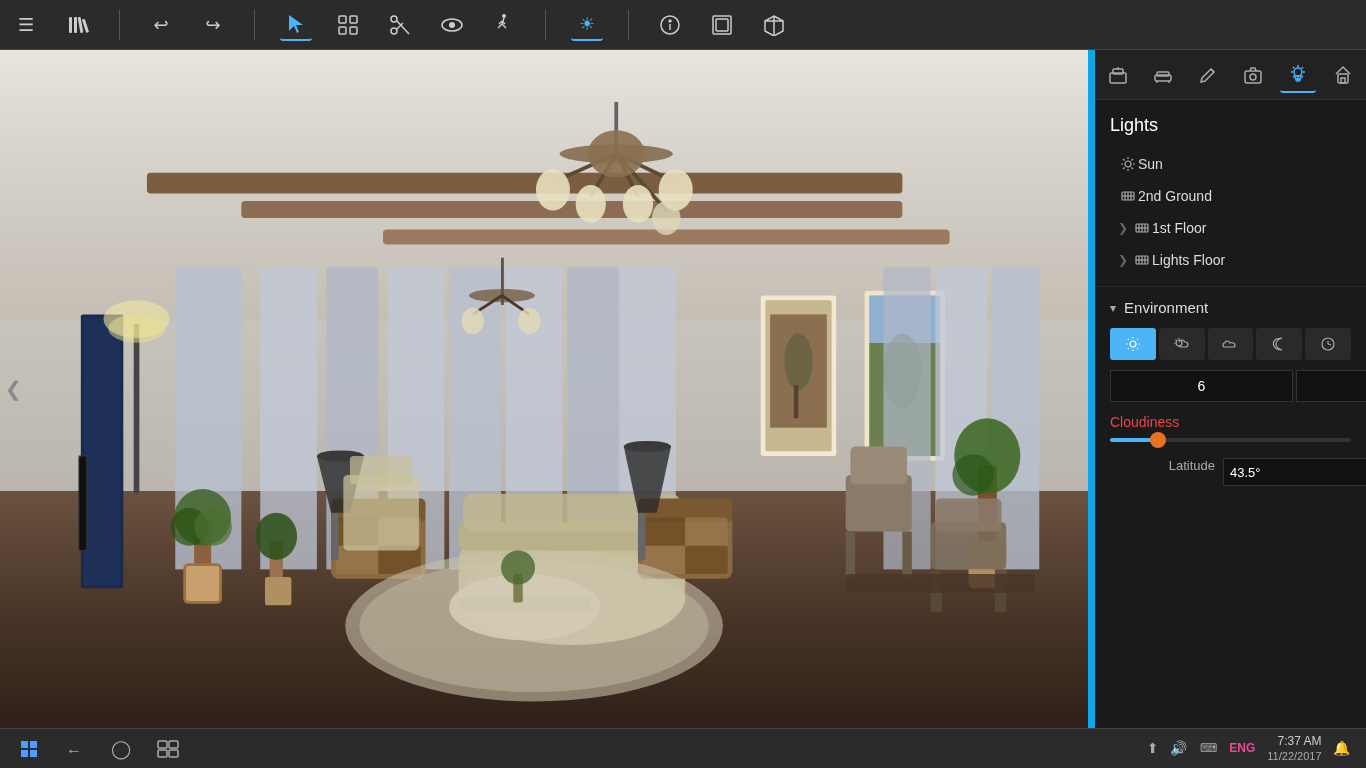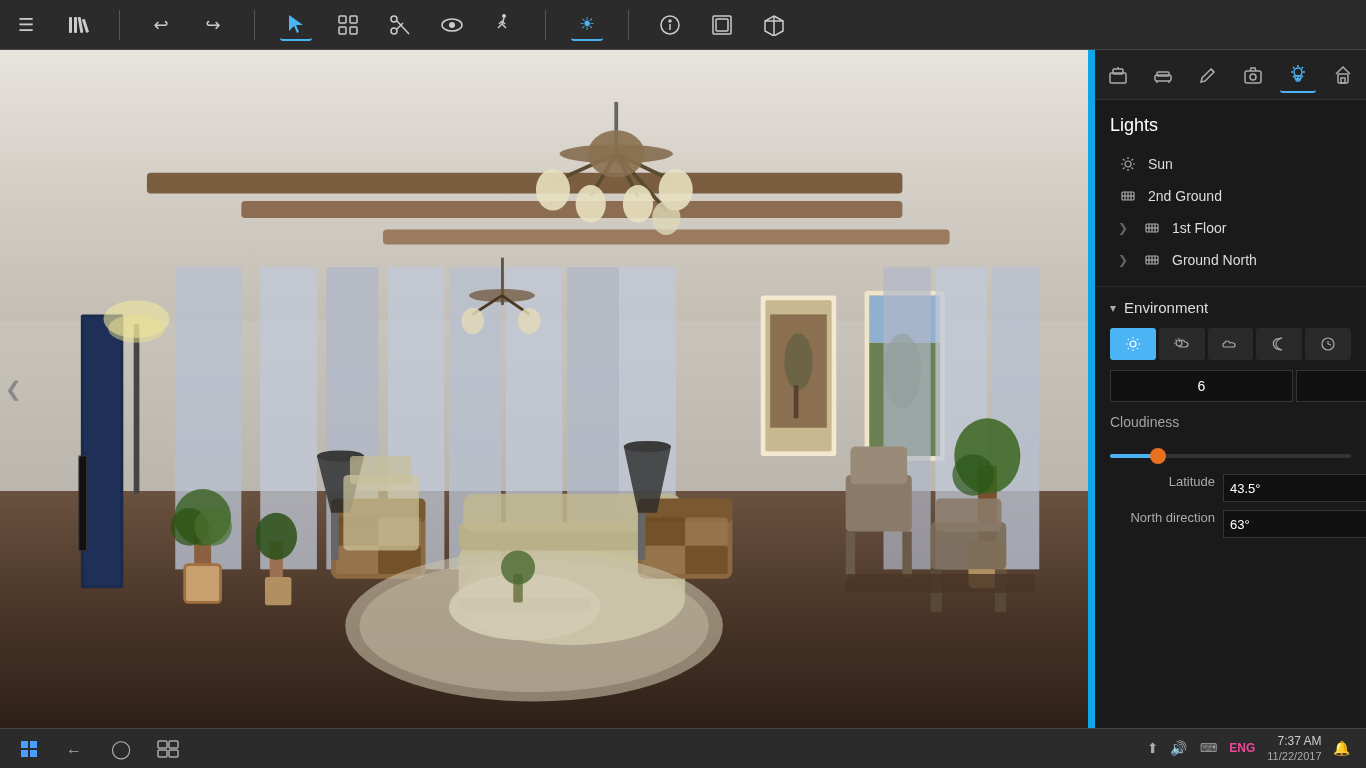--- a/index.html
+++ b/index.html
@@ -154,21 +154,20 @@
       color: #fff;
       margin-bottom: 12px;
     }
 
     .light-item {
       display: flex;
       align-items: center;
       padding: 6px 8px;
       cursor: pointer;
       border-radius: 3px;
-      gap: 10px;
     }
 
     .light-expand-btn {
       color: #666; font-size: 12px; width: 14px;
     }
     .light-icon-wrap {
       width: 20px; height: 20px;
       display: flex; align-items: center; justify-content: center;
       color: #aaa; font-size: 14px;
     }
@@ -228,22 +227,22 @@
       border: 1px solid #333;
       color: #fff;
       text-align: center;
       font-size: 14px;
       outline: none;
     }
 
     
     .cloudiness-label {
       font-size: 14px;
-      color: #a3a3a3;
-      margin-bottom: 24px;
+      color: #ef4444;
+      margin-bottom: 8px;
     }
     .slider-track {
       width: 100%;
       height: 4px;
       background: #333;
       border-radius: 2px;
       position: relative;
       margin-bottom: 16px;
     }
     .slider-fill {
@@ -631,21 +630,21 @@
           <span class="light-expand-btn">❯</span>
           <span class="light-icon-wrap">
             <svg width="16" height="16" viewBox="0 0 16 16" fill="none" stroke="#aaa" stroke-width="1.2">
                 <rect x="2" y="4" width="12" height="8" rx="1"></rect>
                 <line x1="5" y1="4" x2="5" y2="12"></line>
                 <line x1="8" y1="4" x2="8" y2="12"></line>
                 <line x1="11" y1="4" x2="11" y2="12"></line>
                 <line x1="2" y1="8" x2="14" y2="8"></line>
               </svg>
           </span>
-          <span class="light-label">Ground North</span>
+          <span class="light-label">Lights Floor</span>
         </div>
       </div>
 
       <div class="env-section">
         <div class="env-header">
           <span class="env-collapse-icon">▾</span>
           <span class="env-title">Environment</span>
         </div>
 
         <div class="tod-buttons">
@@ -701,25 +700,20 @@
           <div class="slider-fill" style="width:20%"></div>
           <div class="slider-thumb" style="left:20%"></div>
         </div>
 
         <div class="coord-row">
           <span class="coord-label">Latitude</span>
           <input class="coord-input" type="text" value="43.5°" style="">
 
         </div>
 
-        <div class="coord-row">
-          <span class="coord-label">North direction</span>
-          <input class="coord-input" type="text" value="63°" style="">
-
-        </div>
       </div>
 
     </div>
   </div>
 
 </div>
 
 <div class="bottom-bar">
   <div class="taskbar-left">
 

